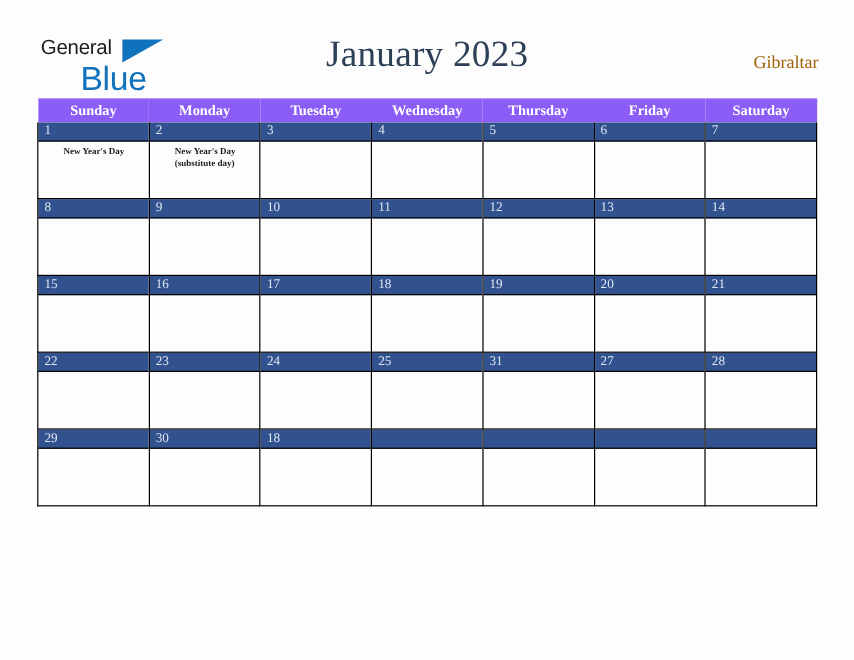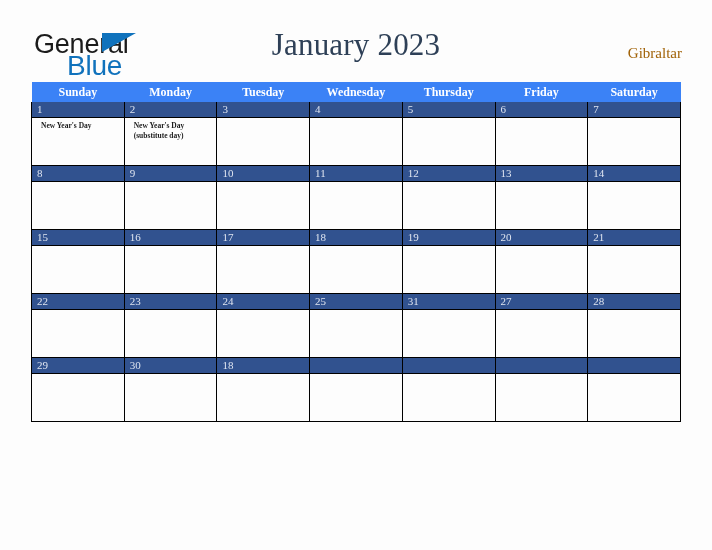--- a/index.html
+++ b/index.html
@@ -33,21 +33,21 @@
     top: 31px;
     width: 130px;
     height: 44px;
     line-height: 1;
   }
   .logo-row1 {
     position: absolute;
     left: 0;
     top: 0;
     font-family: "Liberation Sans", sans-serif;
-    font-size: 27px;
+    font-size: 17px;
     color: #1b1b1b;
     letter-spacing: -0.2px;
   }
   .logo-tri {
     position: absolute;
     left: 68px;
     top: 2px;
     width: 0;
     height: 0;
     border-left: 34px solid #1072bc;
@@ -90,21 +90,21 @@
     left: 31px;
     top: 82px;
     width: 650px;
   }
   table.cal {
     border-collapse: collapse;
     width: 650px;
     table-layout: fixed;
   }
   table.cal th {
-    background: #3b82f6;
+    background: #8b5cf6;
     color: #ffffff;
     font-family: "Liberation Serif", serif;
     font-size: 12px;
     font-weight: bold;
     height: 20px;
     padding: 0;
     text-align: center;
     border: none;
   }
   table.cal td {
@@ -132,21 +132,21 @@
   .events {
     padding: 3px 4px 0 5px;
     min-height: 44px;
   }
   .event {
     font-family: "Liberation Serif", serif;
     font-size: 7.5px;
     font-weight: bold;
     color: #1c1c1c;
     line-height: 10px;
-    margin: 0 0 2px 4px;
+    margin: 0 0 2px 16px;
   }
 </style>
 </head>
 <body>
 
 <div class="page">
 
   <div class="topbar">
 
     <div class="logo">

